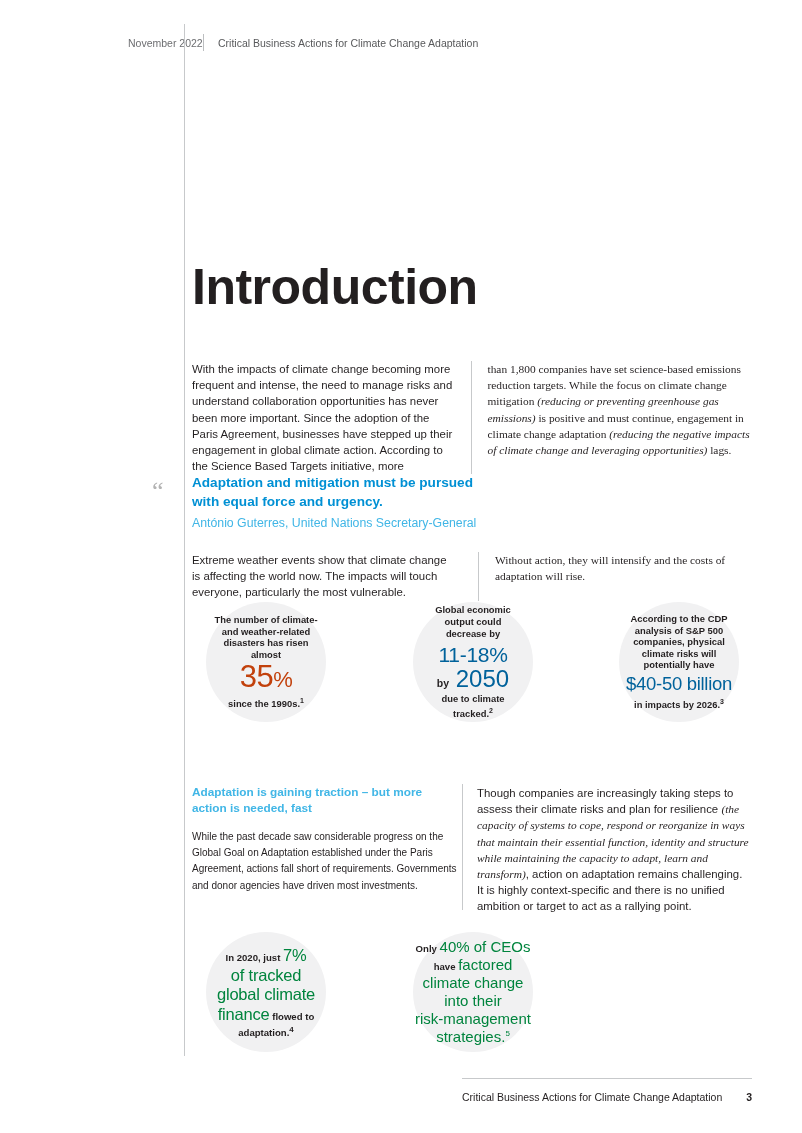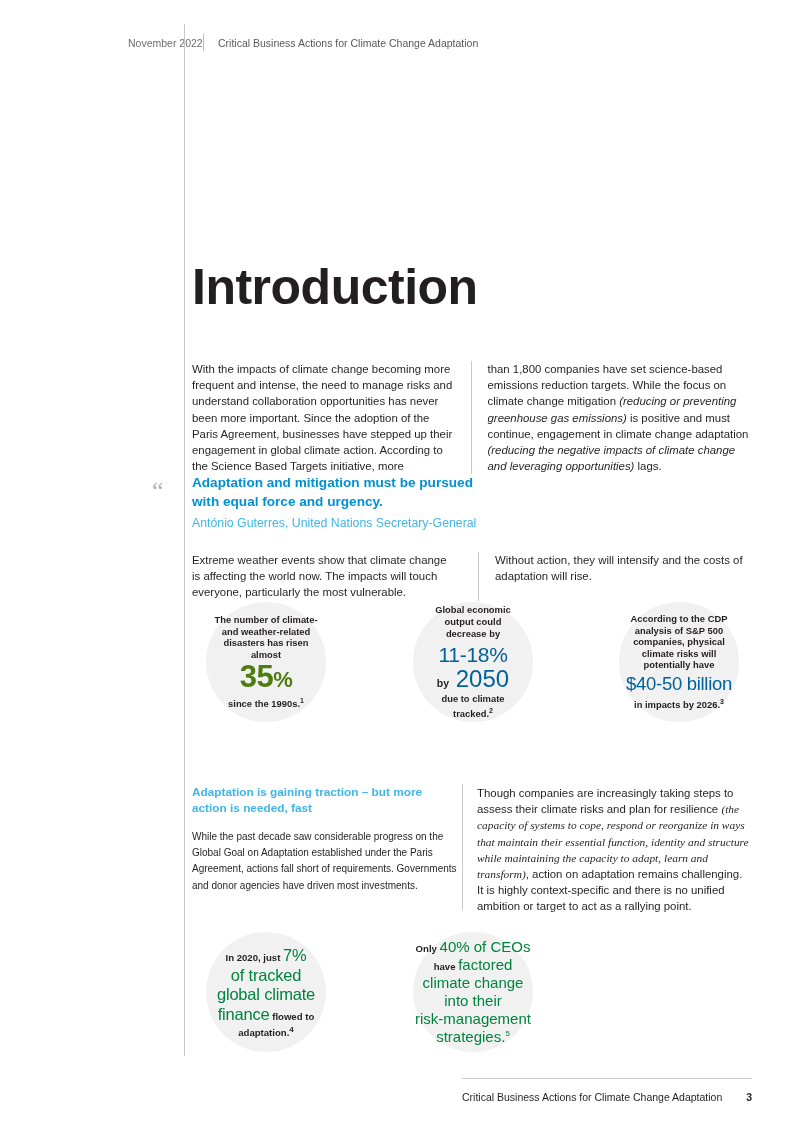--- a/index.html
+++ b/index.html
@@ -86,20 +86,21 @@
     color: #231f20;
   }
   .col-left {
     width: 270px;
     padding-right: 14px;
   }
   .col-right {
     width: 270px;
     padding-left: 16px;
     border-left: 1px solid #c7c9cb;
+    font-family: Liberation Serif, serif;
   }
   .col i { font-style: italic; }
 
   
   .quote-mark {
     position: absolute;
     left: 152px;
     top: 478px;
     font-size: 26px;
     color: #b3b3b3;
@@ -154,22 +155,22 @@
   .c3 { left: 619px; top: 602px; width: 120px; height: 120px; }
 
   .stat-small {
     font-size: 9.4px;
     line-height: 11.6px;
     font-weight: bold;
     color: #231f20;
   }
   .stat-big {
     font-size: 31px;
-    font-weight: bold;
-    color: #4d7c0f;
+    font-weight: normal;
+    color: #c2410c;
     line-height: 1.05;
     letter-spacing: -0.5px;
   }
   .stat-big .pct { font-size: 22px; }
   .stat-mid {
     font-size: 21px;
     color: #00629b;
     line-height: 1.1;
     letter-spacing: -0.3px;
   }

